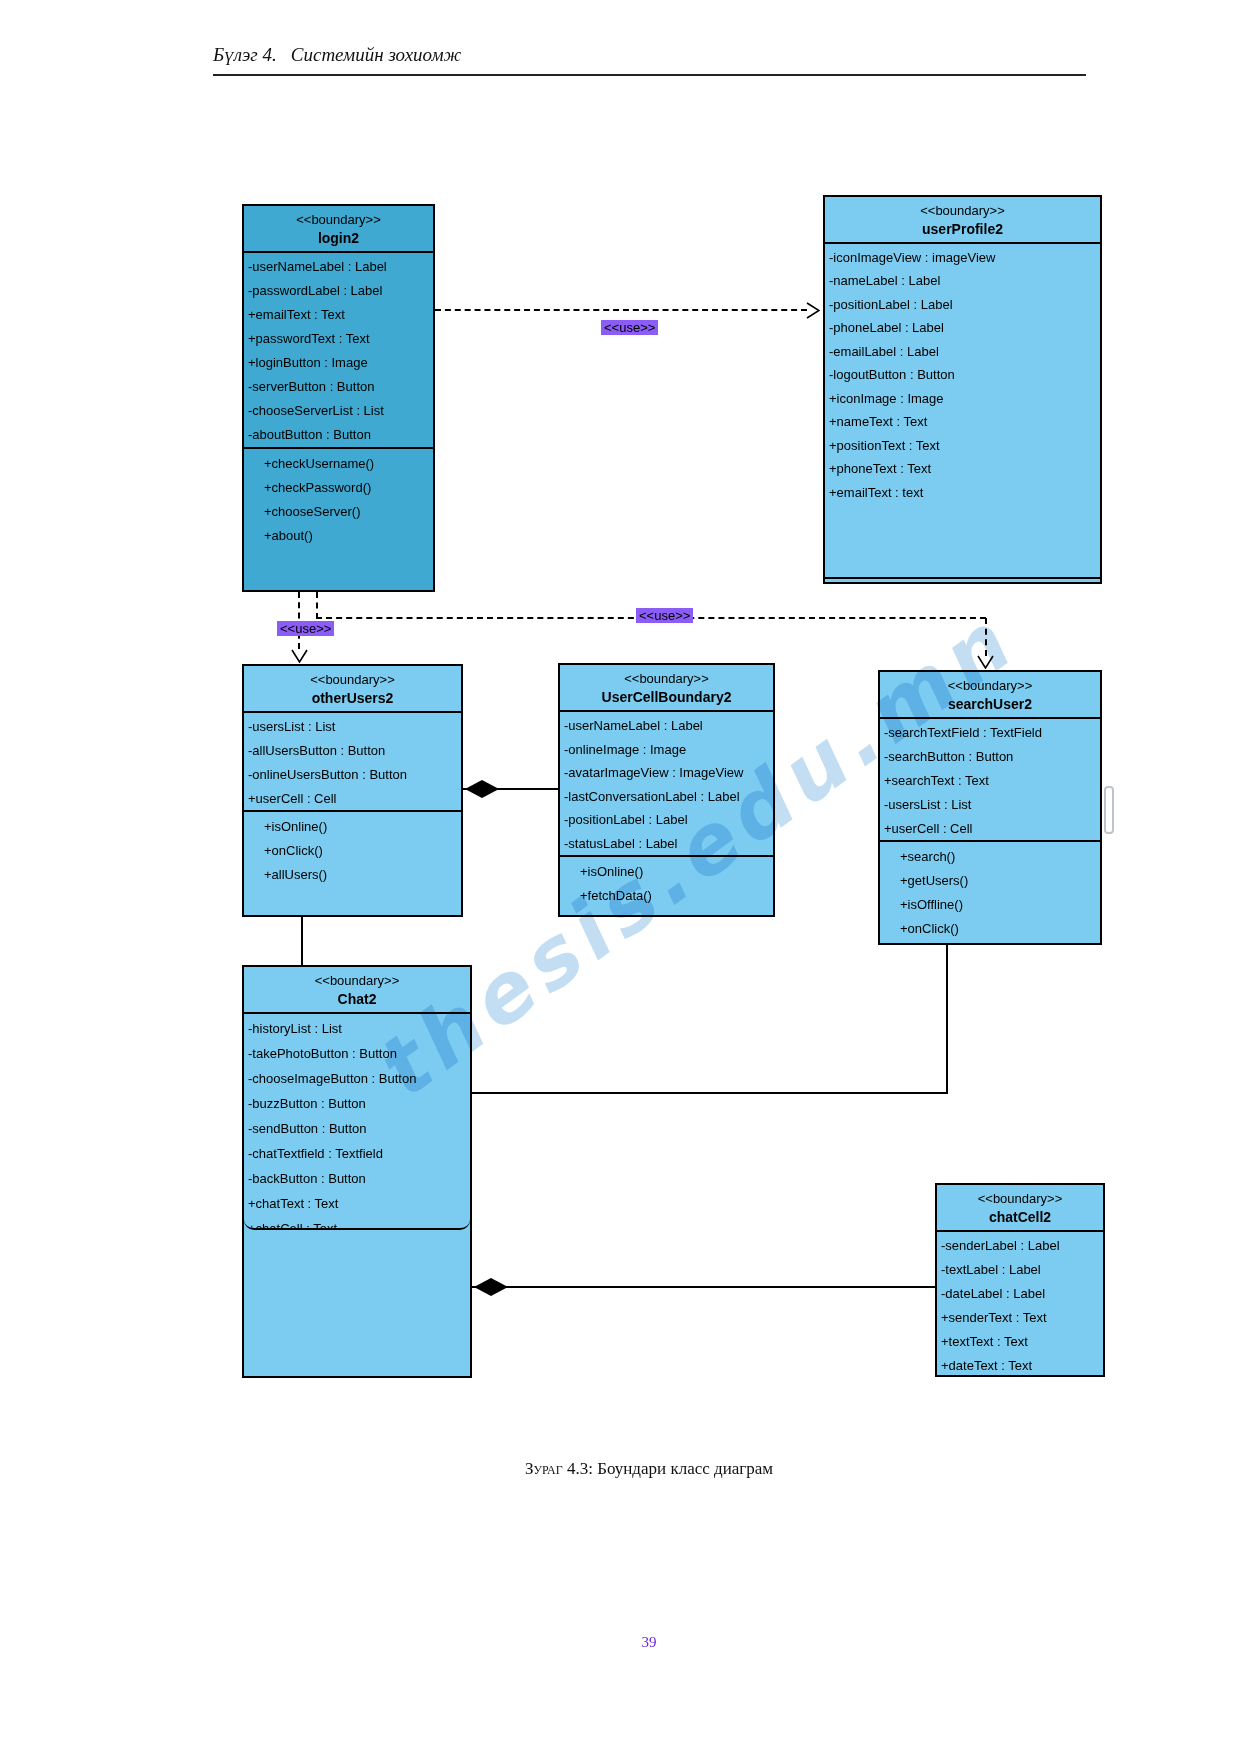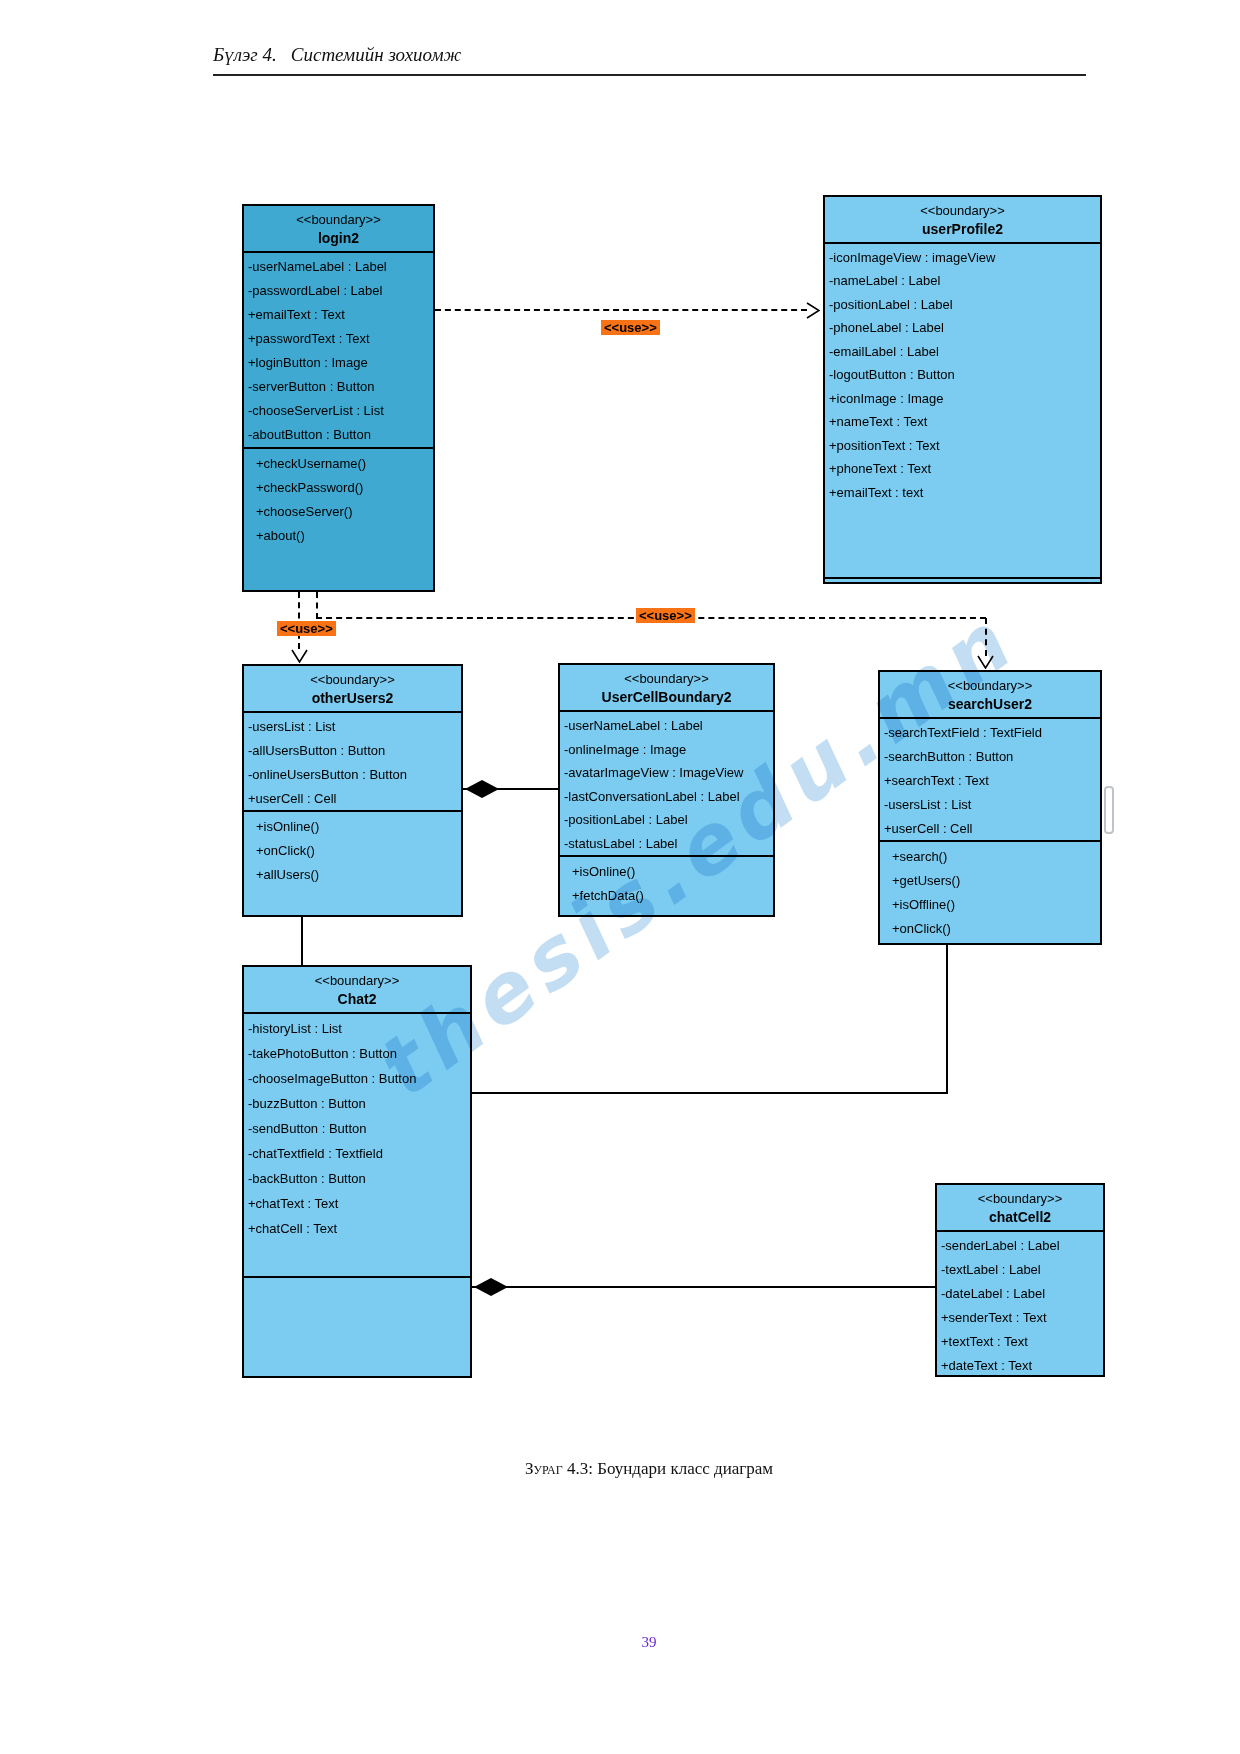--- a/index.html
+++ b/index.html
@@ -21,50 +21,50 @@
   .uml-class{position:absolute;box-sizing:border-box;border:2px solid #000;
         background:var(--fill-light,#7bccf0);display:flex;flex-direction:column;
         font-size:13px;line-height:24px;z-index:10;}
   .uml-class.dark{background:var(--fill-dark,#3fa9d1);}
   .cls-header{height:47px;box-sizing:border-box;border-bottom:2px solid #000;
         text-align:center;padding-top:4px;}
   .cls-stereotype{font-size:13px;line-height:19px;}
   .cls-name{font-size:14px;font-weight:bold;line-height:19px;}
   .cls-attrs{box-sizing:border-box;border-bottom:2px solid #000;padding:2px 2px 0 4px;overflow:hidden;}
   .cls-attrs.no-methods{border-bottom:none;flex:1;}
-  .cls-methods{flex:1;box-sizing:border-box;padding:3px 2px 0 4px;overflow:hidden;margin-left:8px;}
+  .cls-methods{flex:1;box-sizing:border-box;padding:3px 2px 0 20px;overflow:hidden;}
   .row{white-space:nowrap;}
 
   .pos-login2           {left:242px;top:204px;width:193px;height:388px;}
   .pos-login2 .cls-attrs{height:196px;}
   .pos-userProfile2     {left:823px;top:195px;width:279px;height:389px;}
   .pos-userProfile2 .cls-attrs{height:339px;}
   .pos-userProfile2 .cls-attrs .row{line-height:23.5px;}
   .pos-otherUsers2      {left:242px;top:664px;width:221px;height:253px;}
   .pos-otherUsers2 .cls-attrs{height:99px;}
   .pos-UserCellBoundary2{left:558px;top:663px;width:217px;height:254px;}
   .pos-UserCellBoundary2 .cls-attrs{height:145px;}
   .pos-UserCellBoundary2 .cls-attrs .row{line-height:23.5px;}
   .pos-searchUser2      {left:878px;top:670px;width:224px;height:275px;}
   .pos-searchUser2 .cls-attrs{height:123px;}
   .pos-Chat2            {left:242px;top:965px;width:230px;height:413px;}
-  .pos-Chat2 .cls-attrs{height:264px;}
+  .pos-Chat2 .cls-attrs{height:216px;border-radius:10px;}
   .pos-Chat2 .cls-attrs .row{line-height:25px;}
   .pos-Chat2 .cls-methods .row{line-height:22.5px;}
   .pos-chatCell2        {left:935px;top:1183px;width:170px;height:194px;}
 
   
   .ln{position:absolute;z-index:5;}
   .h-dash{height:0;border-top:2px dashed #000;}
   .v-dash{width:0;border-left:2px dashed #000;}
   .h-solid{height:0;border-top:2px solid #000;}
   .v-solid{width:0;border-left:2px solid #000;}
   .arrow,.diamond{position:absolute;z-index:6;line-height:0;}
-  .use-label{position:absolute;z-index:7;font-size:13px;background:#f97316;padding:0 3px;
-        white-space:nowrap;font-weight:bold;}
+  .use-label{position:absolute;z-index:7;font-size:13px;background:#8b5cf6;padding:0 3px;
+        white-space:nowrap;}
 
   
   .watermark{position:absolute;left:362px;top:1038px;z-index:50;pointer-events:none;
         font-family:"DejaVu Sans",sans-serif;font-weight:bold;font-style:italic;
         font-size:82px;letter-spacing:8px;color:var(--wm,#9ecaec);opacity:.62;
         transform:rotate(-36deg);transform-origin:0 0;mix-blend-mode:multiply;white-space:nowrap;}
 
   .artifact{position:absolute;left:1104px;top:786px;width:6px;height:44px;
         border:2px solid #c0c4c7;border-radius:4px;z-index:4;}
 </style>

